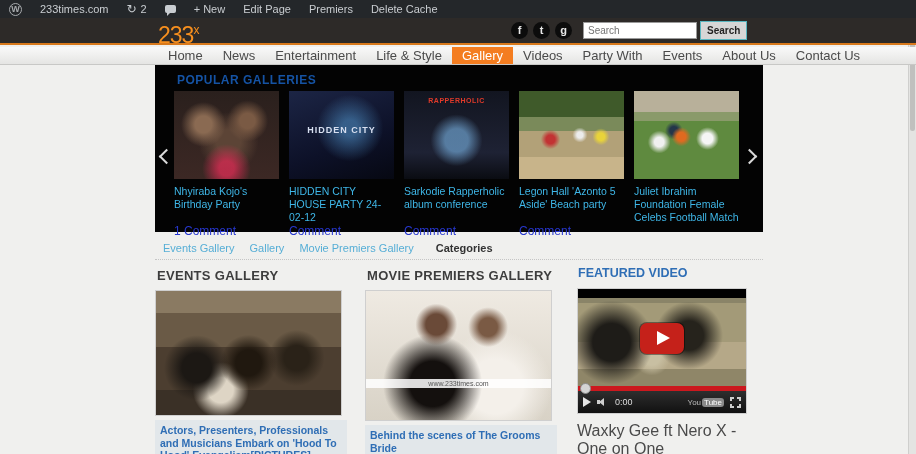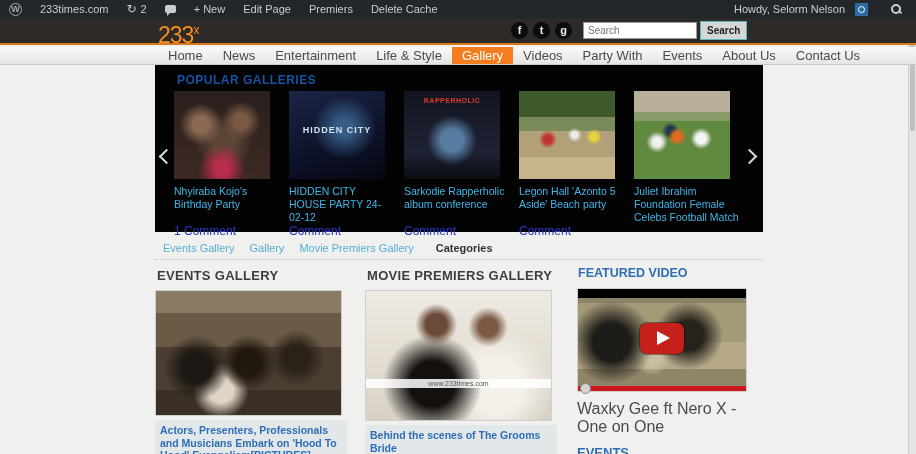--- a/index.html
+++ b/index.html
@@ -43,21 +43,21 @@
   .nav-item.active { background:#f47d20; color:#fff; }
 
   
   .carousel { position:absolute; top:65px; left:155px; width:608px; height:167px; background:#030303; }
   .car-title { position:absolute; left:22px; top:8px; color:#1553a4; font-size:12px; font-weight:bold; letter-spacing:.5px; }
   .arrow { position:absolute; top:86px; width:11px; height:11px; border-left:2px solid #d8d8d8; border-bottom:2px solid #d8d8d8; cursor:pointer; }
   .arrow.prev { left:6px; transform:rotate(45deg); }
   .arrow.next { right:8px; transform:rotate(225deg); }
   .track { position:absolute; left:19px; top:26px; display:flex; gap:10px; }
   .citem { width:105px; }
-  .cthumb { width:96px; height:88px; cursor:pointer; position:relative; overflow:hidden; }
+  .cthumb { width:105px; height:88px; cursor:pointer; position:relative; overflow:hidden; }
   .cthumb .ovl { position:absolute; left:0; right:0; text-align:center; color:#d7dff0; font-weight:bold; }
   .thumb1 { background:
       radial-gradient(circle at 50% 88%, rgba(205,45,80,.85) 0 8%, transparent 26%),
       radial-gradient(circle at 28% 38%, #8a6a52 0 9%, transparent 24%),
       radial-gradient(circle at 70% 34%, #7a5a44 0 8%, transparent 22%),
       radial-gradient(circle at 52% 58%, #5c4436 0 16%, transparent 40%),
       linear-gradient(#2a201d,#3c2824); }
   .thumb2 { background:
       radial-gradient(circle at 58% 42%, rgba(90,165,225,.5) 0 10%, transparent 42%),
       linear-gradient(160deg,#1c2545,#0d1128 60%,#060812); }
@@ -175,29 +175,20 @@
     </div>
     <div class="ab-item">
       <span>Edit Page</span>
     </div>
     <div class="ab-item">
       <span>Premiers</span>
     </div>
     <div class="ab-item">
       <span>Delete Cache</span>
     </div>
-    <div class="ab-right">
-      <div class="ab-item">
-        <span>Howdy, Selorm Nelson</span>
-        <span class="avatar"></span>
-      </div>
-      <div class="ab-item">
-        <span class="mag"></span>
-      </div>
-    </div>
   </div>
 
   <div class="siteheader">
     <div class="logo"><span>233</span><sup>x</sup></div>
     <div class="social">
       <div class="sicon">f</div>
       <div class="sicon">t</div>
       <div class="sicon">g</div>
     </div>
     <div class="hsearch">
@@ -281,20 +272,35 @@
 
   <div class="col col-video">
     <div class="h-blue">FEATURED VIDEO</div>
     <div class="player">
       <div class="vidframe">
         <div class="playovl"></div>
       </div>
       <div class="progress">
         <div class="scrubber"></div>
       </div>
+      <div class="controls">
+        <span class="ply"></span>
+        <span class="vol"></span>
+        <span class="vtime">0:00</span>
+        <span class="ytlogo">
+          <span class="you">You</span>
+          <span class="tube">Tube</span>
+        </span>
+        <span class="fsbtn">
+            <i class="tl"></i>
+            <i class="tr"></i>
+            <i class="bl"></i>
+            <i class="br"></i>
+          </span>
+      </div>
     </div>
     <div class="vid-caption">Waxky Gee ft Nero X - One on One</div>
     <div class="h-events">EVENTS</div>
 
   </div>
 
   <div class="scrollbar">
     <div class="scroll-thumb"></div>
   </div>
 

